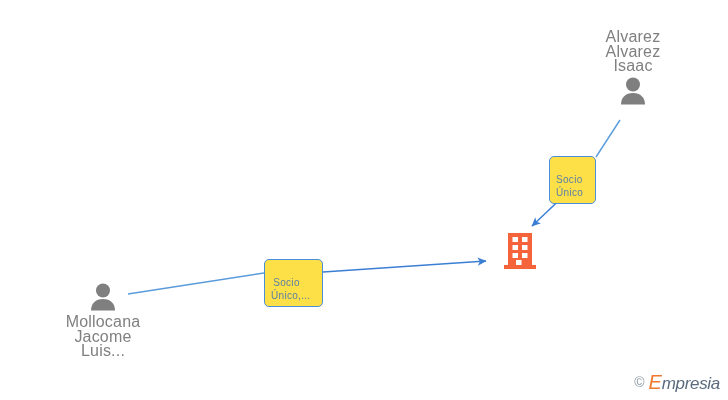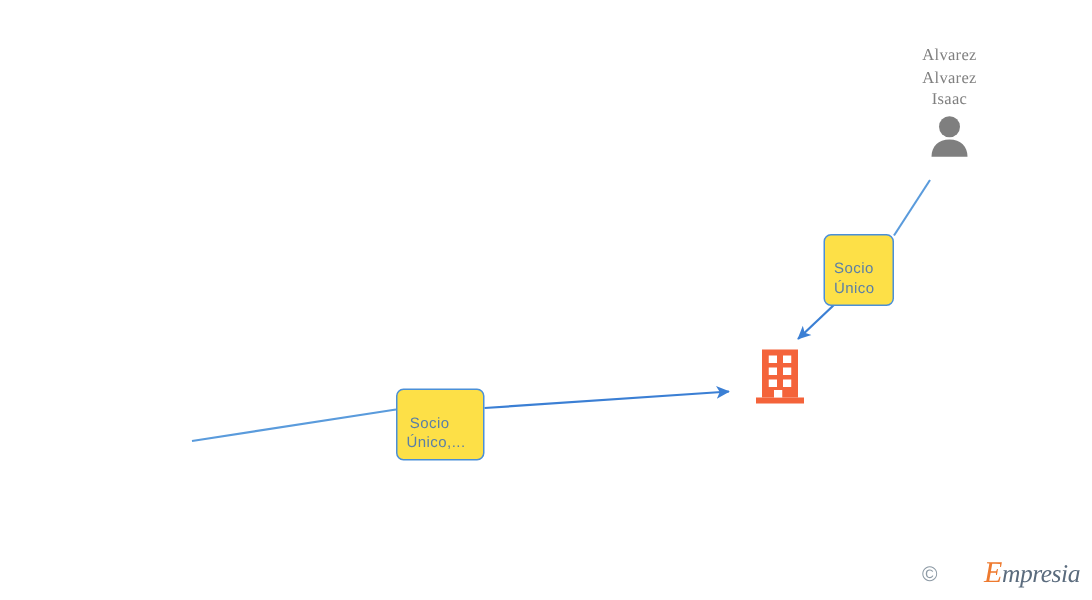--- a/index.html
+++ b/index.html
@@ -32,26 +32,25 @@
     width: 120px;
     text-align: center;
   }
   .person-icon {
     display: block;
     margin: 0 auto;
     width: 30px;
     height: 28px;
   }
   .person-label {
-    font-size: 11px;
+    font-size: 16px;
     line-height: 14.5px;
     color: #808080;
     letter-spacing: 0.2px;
     white-space: pre-line;
-    font-family: Liberation Serif, serif;
   }
   .person-node.label-top .person-label { margin-bottom: 3px; }
   .person-node.label-bottom .person-label { margin-top: 4px; }
 
   
   .company-node {
     position: absolute;
     width: 160px;
     text-align: center;
   }
@@ -94,27 +93,26 @@
     display: flex;
     align-items: center;
     gap: 4px;
   }
   .wm-copy {
     font-size: 14px;
     color: #8d9aa5;
     line-height: 1;
   }
   .wm-word {
-    font-family: Liberation Serif, serif;
+    font-family: Liberation Sans, sans-serif;
     font-style: italic;
     font-size: 17px;
     line-height: 1;
     color: #5a6b7d;
     letter-spacing: -0.3px;
-    margin-left: 27px;
   }
   .wm-word .wm-initial {
     color: #ee7a2f;
     font-size: 20px;
   }
 </style>
 </head>
 <body>
 
 <div id="canvas">
@@ -143,20 +141,29 @@
       <circle cx="15" cy="7.5" r="7" fill="#7f7f7f"></circle>
       <path d="M15,16 C22.5,16 27,20.5 27,27.5 L3,27.5 C3,20.5 7.5,16 15,16 Z" fill="#7f7f7f"></path>
     </svg>
   </div>
 
   <div class="relation-badge" style="left:549px; top:156px; width:47px;">
     <span>Socio
 Único</span>
   </div>
 
+  <div class="person-node label-bottom" style="left:43px; top:283px;">
+    <svg class="person-icon" viewBox="0 0 30 28">
+      <circle cx="15" cy="7.5" r="7" fill="#7f7f7f"></circle>
+      <path d="M15,16 C22.5,16 27,20.5 27,27.5 L3,27.5 C3,20.5 7.5,16 15,16 Z" fill="#7f7f7f"></path>
+    </svg>
+    <div class="person-label">Mollocana
+Jacome
+Luis...</div>
+  </div>
 
   <div class="relation-badge" style="left:264px; top:259px; width:59px;">
     <span>Socio
 Único,...</span>
   </div>
 
   <div class="company-node" style="left:440px; top:232px;">
     <svg class="company-icon" viewBox="0 0 36 38">
       <rect x="6" y="1" width="24" height="32" fill="#f4633a"></rect>
       <rect x="2" y="33" width="32" height="4" fill="#f4633a"></rect>

